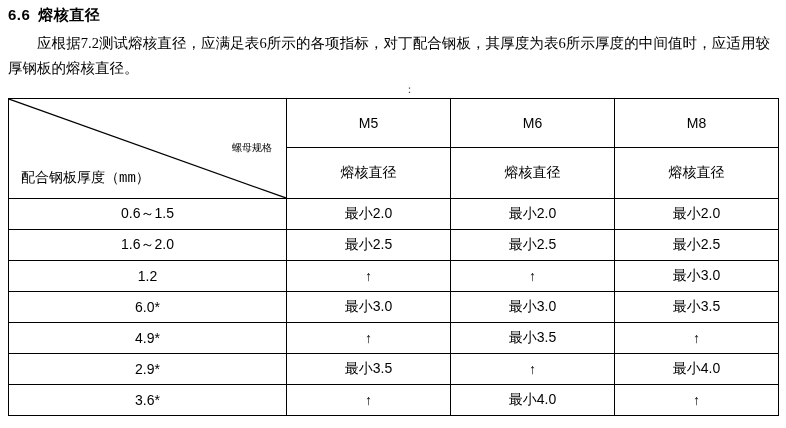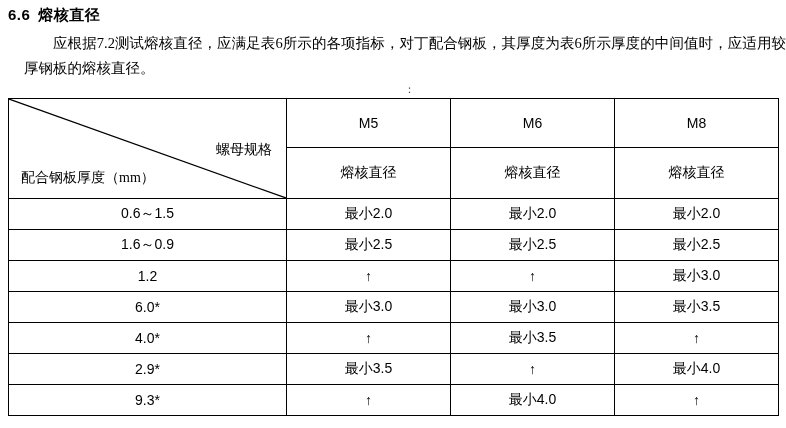--- a/index.html
+++ b/index.html
@@ -34,21 +34,20 @@
   .body-text {
     position: absolute;
     left: 8px;
     top: 31px;
     width: 762px;
     font-size: 14.5px;
     line-height: 25px;
     text-indent: 2em;
     text-align: justify;
     font-family: "Liberation Serif", serif;
-    margin-left: 16px;
   }
   .tiny-mark {
     position: absolute;
     left: 404px;
     top: 82px;
     font-size: 11px;
     color: #444;
   }
   table.spec {
     position: absolute;
@@ -83,30 +82,30 @@
     position: absolute;
     left: 0;
     top: 0;
     width: 100%;
     height: 100%;
   }
   .corner .lbl-top {
     position: absolute;
     right: 14px;
     top: 42px;
-    font-size: 14px;
+    font-size: 10px;
     font-family: "Liberation Sans", sans-serif;
     white-space: nowrap;
   }
   .corner .lbl-bottom {
     position: absolute;
     left: 12px;
     top: 70px;
     font-size: 14px;
-    font-family: Liberation Serif, serif;
+    font-family: Liberation Mono, monospace;
     white-space: nowrap;
   }
   .hdr-top {
     height: 48px !important;
   }
   .hdr-bot {
     height: 50px !important;
   }
   .arrow {
     font-size: 15px;
@@ -152,51 +151,51 @@
         <td class="hdr-bot">熔核直径</td>
       </tr>
 
       <tr>
         <td>0.6～1.5</td>
         <td>最小2.0</td>
         <td>最小2.0</td>
         <td>最小2.0</td>
       </tr>
       <tr>
-        <td>1.6～0.9</td>
+        <td>1.6～2.0</td>
         <td>最小2.5</td>
         <td>最小2.5</td>
         <td>最小2.5</td>
       </tr>
       <tr>
         <td>1.2</td>
         <td class="arrow">↑</td>
         <td class="arrow">↑</td>
         <td>最小3.0</td>
       </tr>
       <tr>
         <td>6.0*</td>
         <td>最小3.0</td>
         <td>最小3.0</td>
         <td>最小3.5</td>
       </tr>
       <tr>
-        <td>4.0*</td>
+        <td>4.9*</td>
         <td class="arrow">↑</td>
         <td>最小3.5</td>
         <td class="arrow">↑</td>
       </tr>
       <tr>
         <td>2.9*</td>
         <td>最小3.5</td>
         <td class="arrow">↑</td>
         <td>最小4.0</td>
       </tr>
       <tr>
-        <td>9.3*</td>
+        <td>3.6*</td>
         <td class="arrow">↑</td>
         <td>最小4.0</td>
         <td class="arrow">↑</td>
       </tr>
     </tbody>
   </table>
 
 </div>
 
 </body></html>

